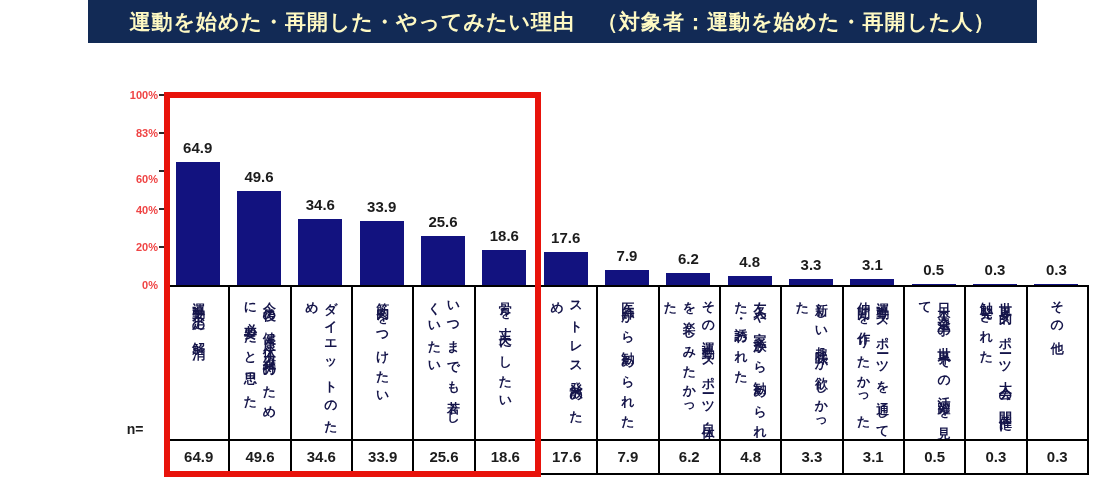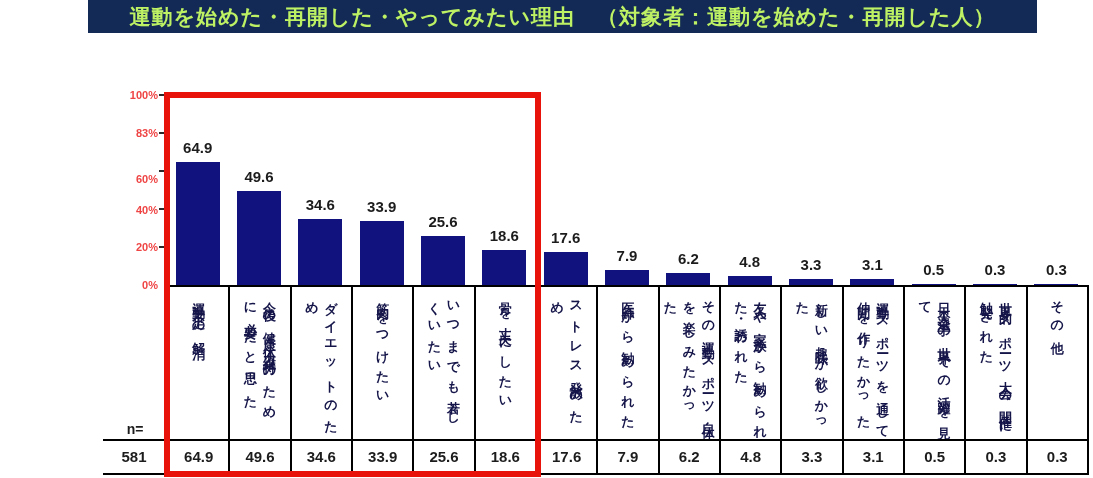--- a/index.html
+++ b/index.html
@@ -11,23 +11,23 @@
   #canvas {
     position: relative;
     width: 1093px;
     height: 478px;
     background: #ffffff;
     overflow: hidden;
   }
   
   .title-bar {
     position: absolute;
-    left: 88px; top: 0; width: 949px; height: 33px;
+    left: 88px; top: 0; width: 949px; height: 43px;
     background: #122a55;
-    color: #bef264;
+    color: #fef9c3;
     display: flex; align-items: center; justify-content: center;
     font-size: 21px; font-weight: bold;
     letter-spacing: 1px;
     white-space: nowrap;
   }
   
   .y-label {
     position: absolute;
     left: 90px; width: 68px; height: 20px;
     text-align: right;
@@ -256,17 +256,16 @@
       <div class="val-cell">3.3</div>
       <div class="val-cell">3.1</div>
       <div class="val-cell">0.5</div>
       <div class="val-cell">0.3</div>
       <div class="val-cell">0.3</div>
     </div>
 
 
   <div class="n-label">n=</div>
 
-  <div class="n-box">581</div>
 
   <div class="highlight-box" style="border-color: rgb(232, 19, 11);"></div>
 
 </div>
 
 </body></html>

